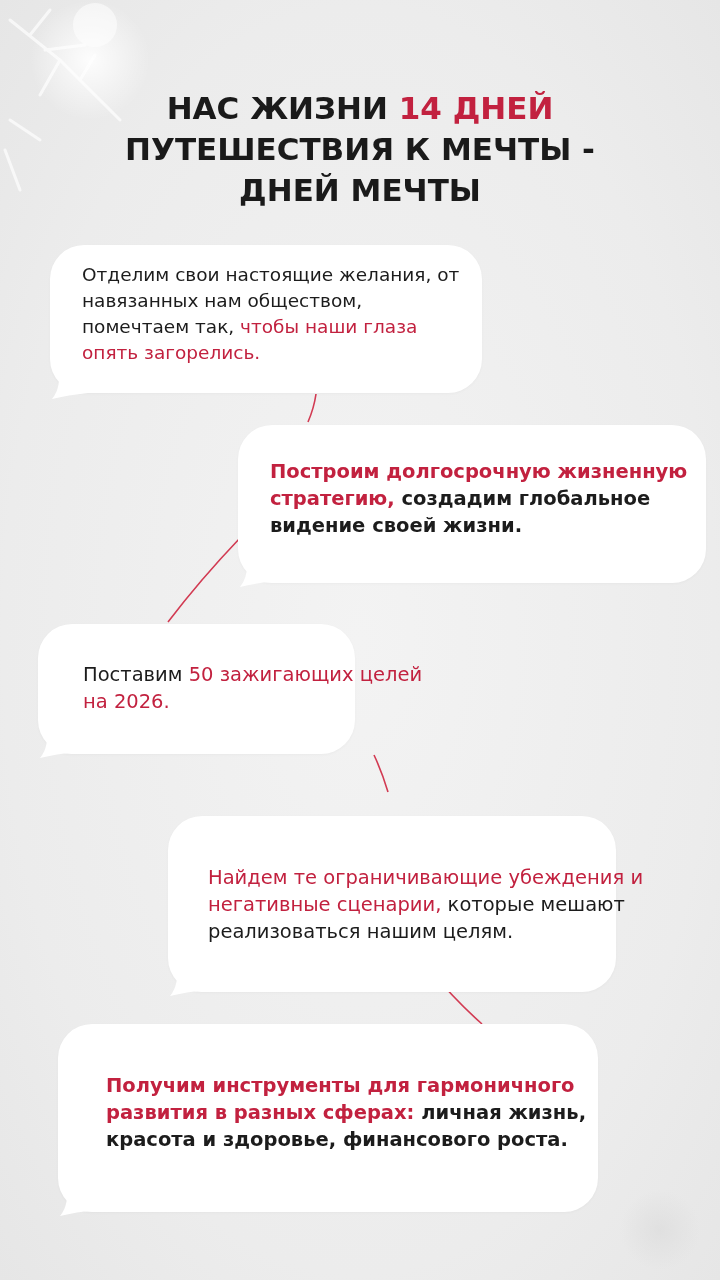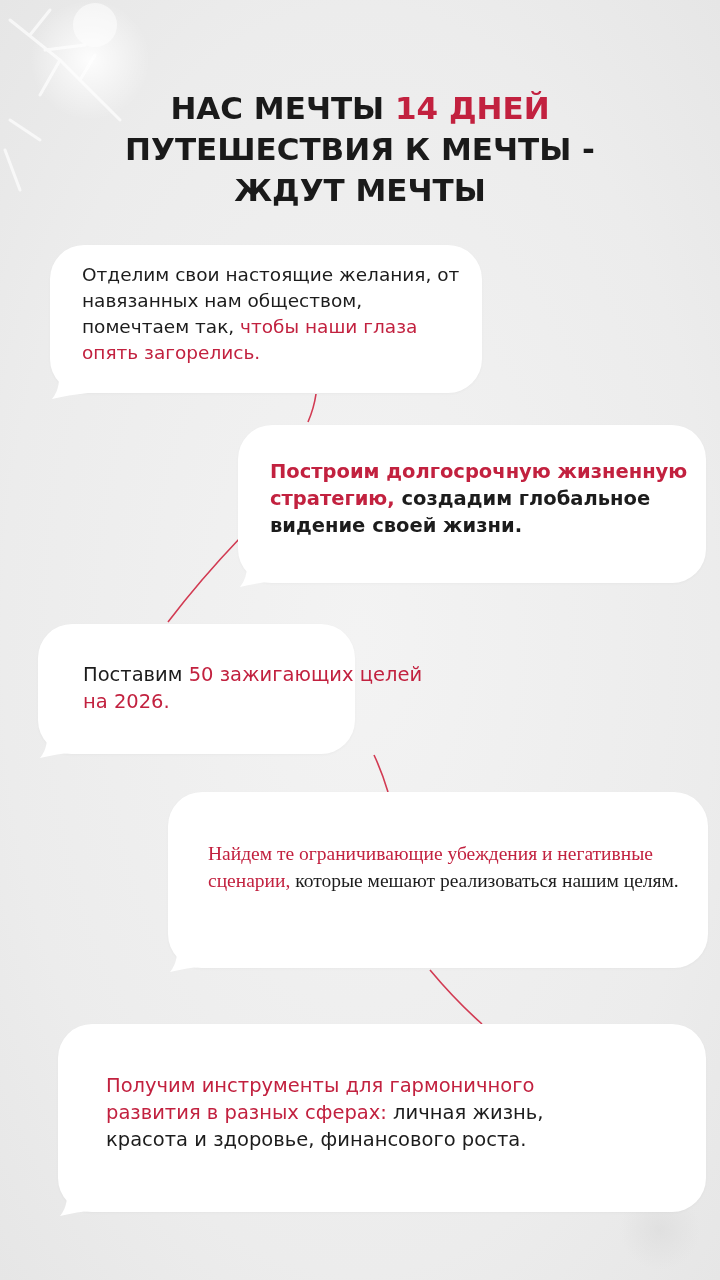--- a/index.html
+++ b/index.html
@@ -40,24 +40,24 @@
     }
     .b1 { left: 50px; top: 245px; width: 432px; height: 148px; }
     .b1 .txt { left: 32px; top: 17px; width: 390px; font-size: 18.5px; line-height: 26px; }
     .b1 .tail { left: -2px; top: 120px; }
     .b2 { left: 238px; top: 425px; width: 468px; height: 158px; font-weight: bold; }
     .b2 .txt { left: 32px; top: 33px; width: 430px; }
     .b2 .tail { left: -2px; top: 128px; }
     .b3 { left: 38px; top: 624px; width: 317px; height: 130px; }
     .b3 .txt { left: 45px; top: 37px; width: 340px; }
     .b3 .tail { left: -2px; top: 100px; }
-    .b4 { left: 168px; top: 792px; width: 540px; height: 176px; font-family: Liberation Serif, serif; }
+    .b4 { left: 168px; top: 816px; width: 448px; height: 176px; }
     .b4 .txt { left: 40px; top: 48px; width: 500px; }
     .b4 .tail { left: -2px; top: 146px; }
-    .b5 { left: 58px; top: 1024px; width: 648px; height: 188px; }
+    .b5 { left: 58px; top: 1024px; width: 540px; height: 188px; font-weight: bold; }
     .b5 .txt { left: 48px; top: 48px; width: 520px; }
     .b5 .tail { left: -2px; top: 158px; }
   </style>
 </head>
 <body>
 
 <div class="page">
 
   <svg class="frost" viewBox="0 0 180 200">
     <g stroke="#ffffff" stroke-width="3" fill="none" stroke-linecap="round">
@@ -66,23 +66,23 @@
       <path d="M45 50 L85 45"></path>
       <path d="M60 60 L40 95"></path>
       <path d="M80 80 L95 55"></path>
       <path d="M10 120 L40 140"></path>
       <path d="M5 150 L20 190"></path>
     </g>
     <circle cx="95" cy="25" r="22" fill="#ffffff" opacity="0.8"></circle>
   </svg>
 
   <div class="header">
-    <div><span>НАС МЕЧТЫ </span><span class="accent">14 ДНЕЙ</span></div>
+    <div><span>НАС ЖИЗНИ </span><span class="accent">14 ДНЕЙ</span></div>
     <div>ПУТЕШЕСТВИЯ К МЕЧТЫ -</div>
-    <div>ЖДУТ МЕЧТЫ</div>
+    <div>ДНЕЙ МЕЧТЫ</div>
   </div>
 
   <svg class="connectors" viewBox="0 0 720 1280">
     <g stroke="#d23a52" stroke-width="1.6" fill="none">
       <path d="M316 394 Q 314 408 308 422"></path>
       <path d="M240 538 Q 200 580 168 622"></path>
       <path d="M374 755 Q 382 772 388 792"></path>
       <path d="M430 970 Q 455 1000 482 1024"></path>
     </g>
   </svg>

